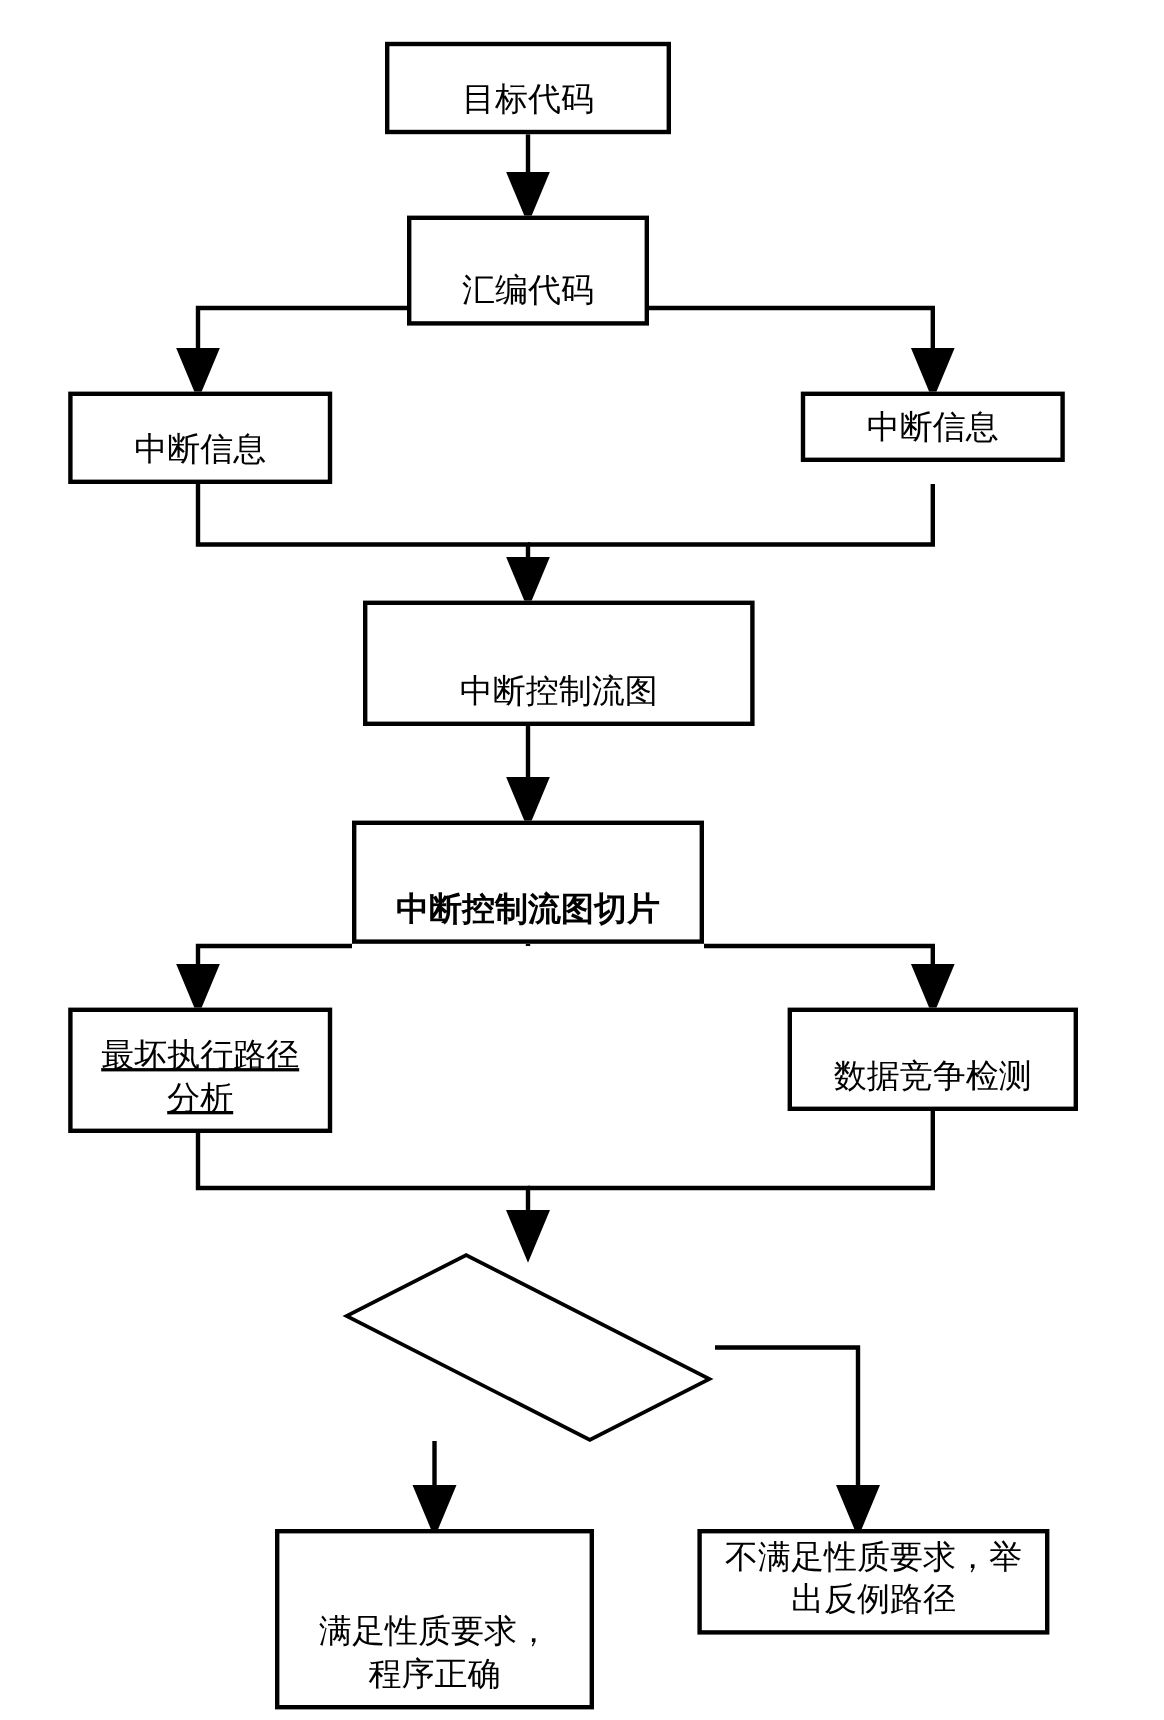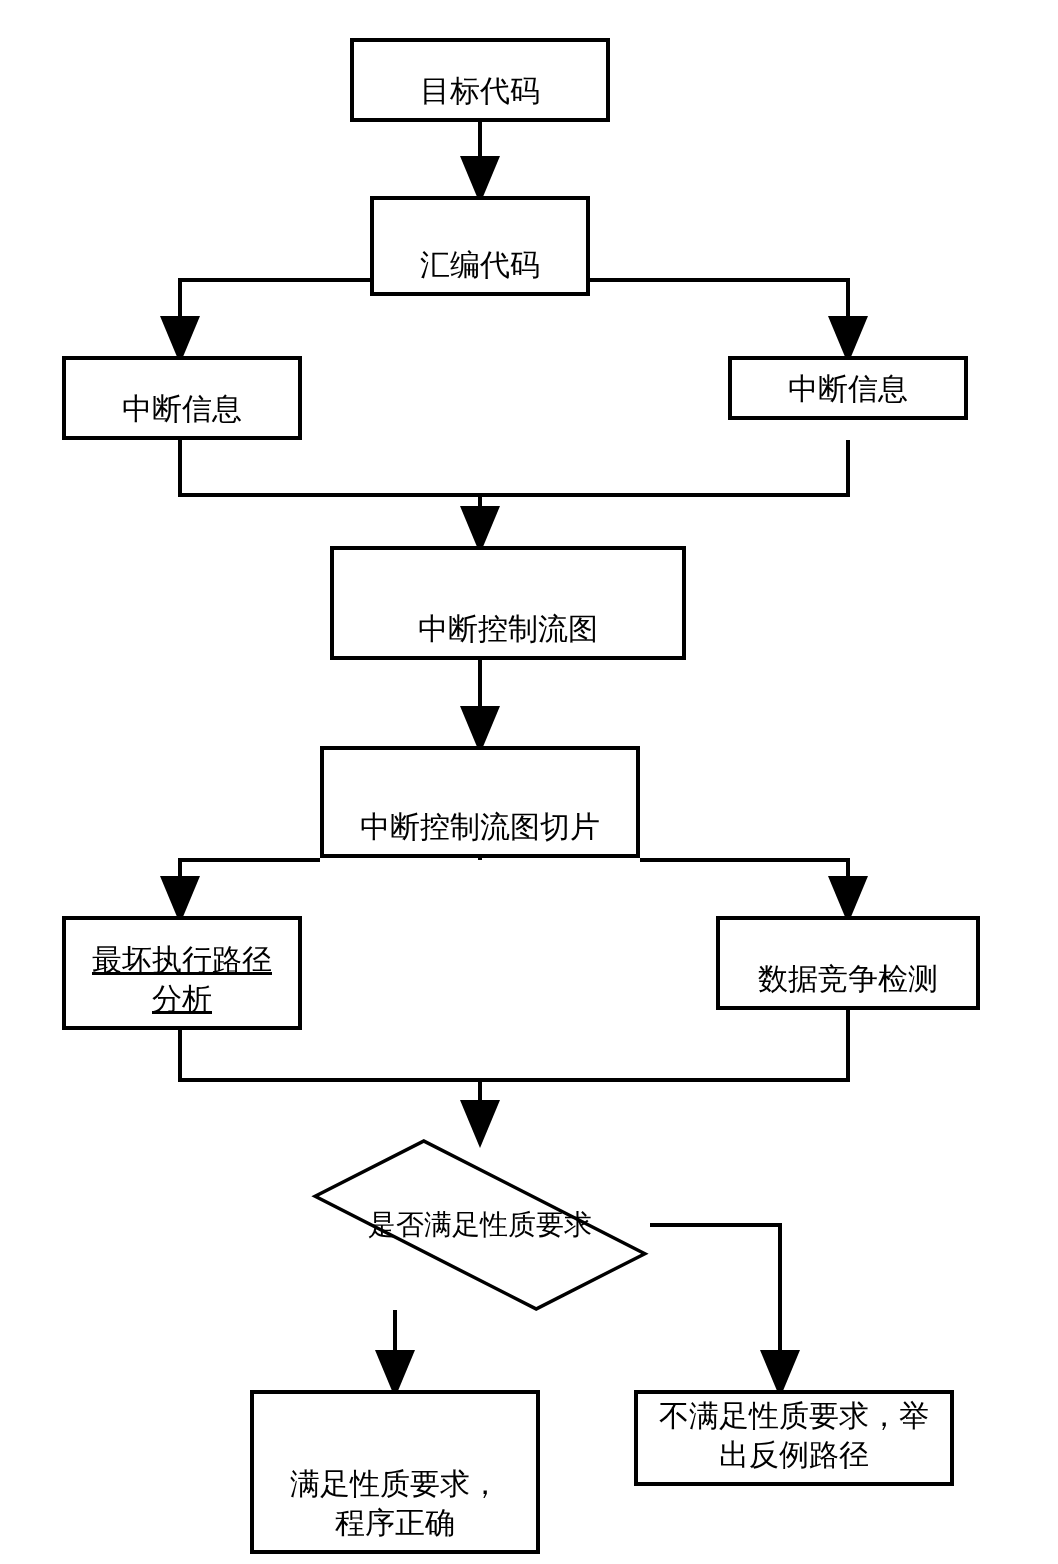--- a/index.html
+++ b/index.html
@@ -114,36 +114,35 @@
 </div>
 
 <div class="box" style="left:728px; top:356px; width:240px; height:64px;">
   <span>中断信息</span>
 </div>
 
 <div class="box" style="left:330px; top:546px; width:356px; height:114px;">
   <span>中断控制流图</span>
 </div>
 
-<div class="box" style="left:320px; top:746px; width:320px; height:112px;">
+<div class="box" style="left:320px; top:746px; width:320px; height:112px;font-weight:bold;">
   <span>中断控制流图切片</span>
 </div>
 
 <div class="box" style="left:62px; top:916px; width:240px; height:114px;text-decoration:underline;">
   <span style="white-space:pre-line;">最坏执行路径
 分析</span>
 </div>
 
 <div class="box" style="left:716px; top:916px; width:264px; height:94px;">
   <span>数据竞争检测</span>
 </div>
 
 <div class="diamond-wrap" style="left:310px; top:1140px;">
   <div class="diamond"></div>
-  <div class="diamond-text">是否满足性质要求</div>
 </div>
 
 <div class="box" style="left:250px; top:1390px; width:290px; height:164px;">
   <span style="white-space:pre-line;">满足性质要求，
 程序正确</span>
 </div>
 
 <div class="box" style="left:634px; top:1390px; width:320px; height:96px;">
   <span style="white-space:pre-line;">不满足性质要求，举
 出反例路径</span>

